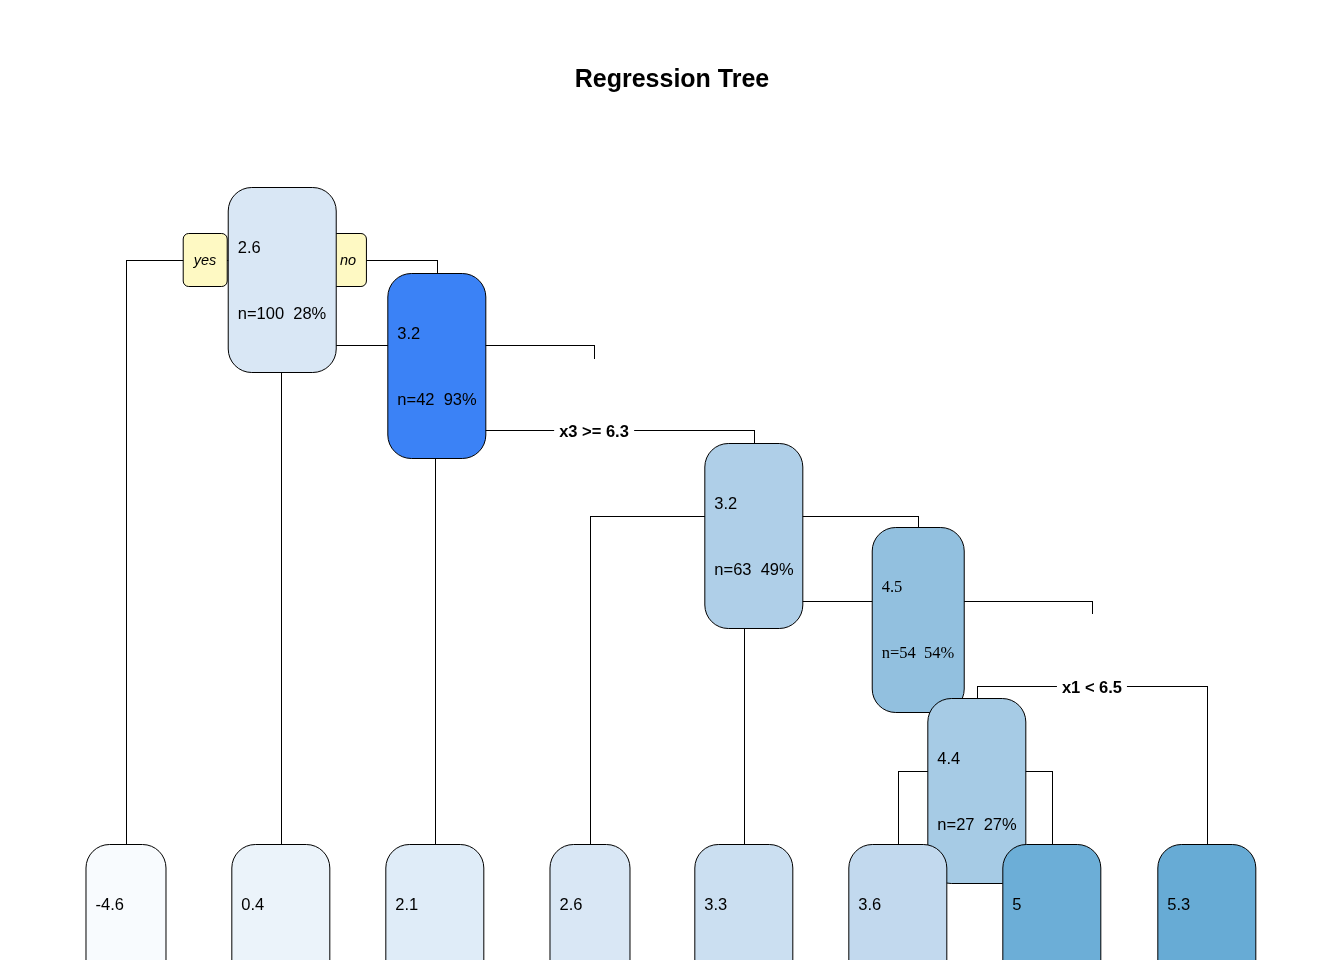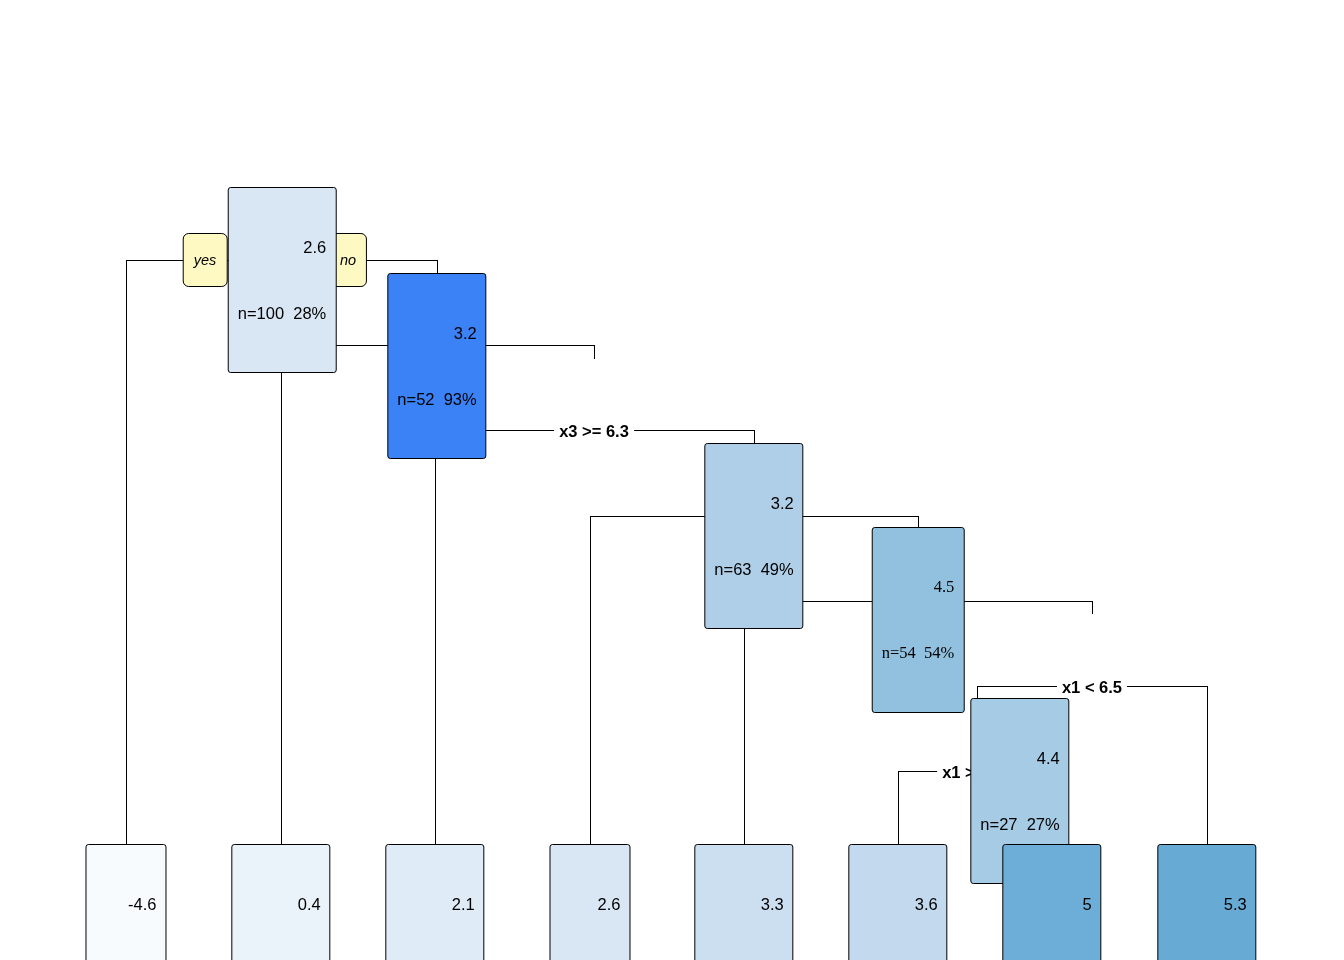--- a/index.html
+++ b/index.html
@@ -9,22 +9,22 @@
   }
   .title {
     position:absolute; top:64px; left:0; width:100%;
     text-align:center; font-weight:bold; font-size:25px;
   }
   .hline, .vline { position:absolute; background:#000; }
   .hline { height:1px; }
   .vline { width:1px; }
   .node {
     position:absolute; transform:translateX(-50%);
-    border:1.3px solid #000; border-radius:3px;
-    text-align:right; font-size:16.5px; line-height:22px;
+    border:1.3px solid #000; border-radius:24px;
+    text-align:left; font-size:16.5px; line-height:22px;
     padding:4px 9px; white-space:pre; box-sizing:border-box;
   }
   .node .value { white-space:pre; }
   .node .stats { white-space:pre; }
   .split {
     position:absolute; transform:translate(-50%,-50%);
     font-weight:bold; font-size:16.5px; background:#ffffff;
     padding:0 5px; white-space:pre; line-height:20px;
   }
   .badge {
@@ -32,20 +32,21 @@
     font-style:italic; font-size:14.5px; background:#fef9c3;
     border:1.2px solid #000; border-radius:6px; padding:16px 10px;
     line-height:20px; white-space:pre;
   }
 </style>
 </head>
 <body>
 
 <div class="canvas">
 
+  <div class="title">Regression Tree</div>
 
   <div class="hline" style="left:126px; top:260px; width:311px;"></div>
   <div class="hline" style="left:281px; top:345px; width:313px;"></div>
   <div class="hline" style="left:435px; top:430px; width:319px;"></div>
   <div class="hline" style="left:590px; top:516px; width:328px;"></div>
   <div class="hline" style="left:744px; top:601px; width:348px;"></div>
   <div class="hline" style="left:977px; top:686px; width:230px;"></div>
   <div class="hline" style="left:898px; top:771px; width:154px;"></div>
 
   <div class="vline" style="left:126px; top:260px; height:584px;"></div>
@@ -74,31 +75,31 @@
 
   <div class="badge" style="left:205px; top:260px;">yes</div>
   <div class="badge" style="left:348px; top:260px;">no</div>
 
   <div class="node" style="left: 282px; top: 187px; background-color: rgb(217, 231, 245);">
     <div class="value">2.6</div>
     <div class="stats">n=100  28%</div>
   </div>
   <div class="node" style="left: 437px; top: 273px; background-color: #3b82f6;">
     <div class="value">3.2</div>
-    <div class="stats">n=52  93%</div>
+    <div class="stats">n=42  93%</div>
   </div>
   <div class="node" style="left: 754px; top: 443px; background-color: rgb(175, 207, 232);">
     <div class="value">3.2</div>
     <div class="stats">n=63  49%</div>
   </div>
   <div class="node" style="left: 918px; top: 527px; background-color: rgb(146, 192, 223); font-family: Liberation Serif, serif;">
     <div class="value">4.5</div>
     <div class="stats">n=54  54%</div>
   </div>
-  <div class="node" style="left: 977px; top: 698px; background-color: rgb(166, 203, 229); margin-left: 43px;">
+  <div class="node" style="left: 977px; top: 698px; background-color: rgb(166, 203, 229);">
     <div class="value">4.4</div>
     <div class="stats">n=27  27%</div>
   </div>
 
   <div class="node" style="left: 126px; top: 844px; background-color: rgb(248, 251, 254);">
     <div class="value">-4.6</div>
     <div class="stats">n=7  7%</div>
   </div>
   <div class="node" style="left: 281px; top: 844px; background-color: rgb(235, 243, 250);">
     <div class="value">0.4</div>

